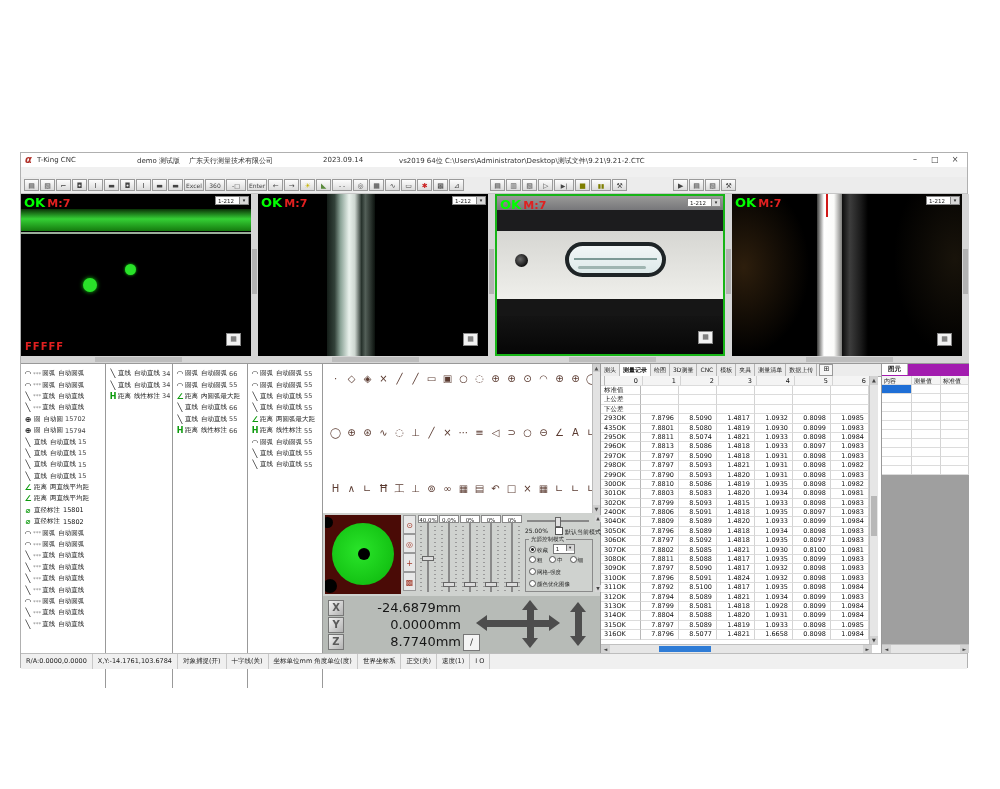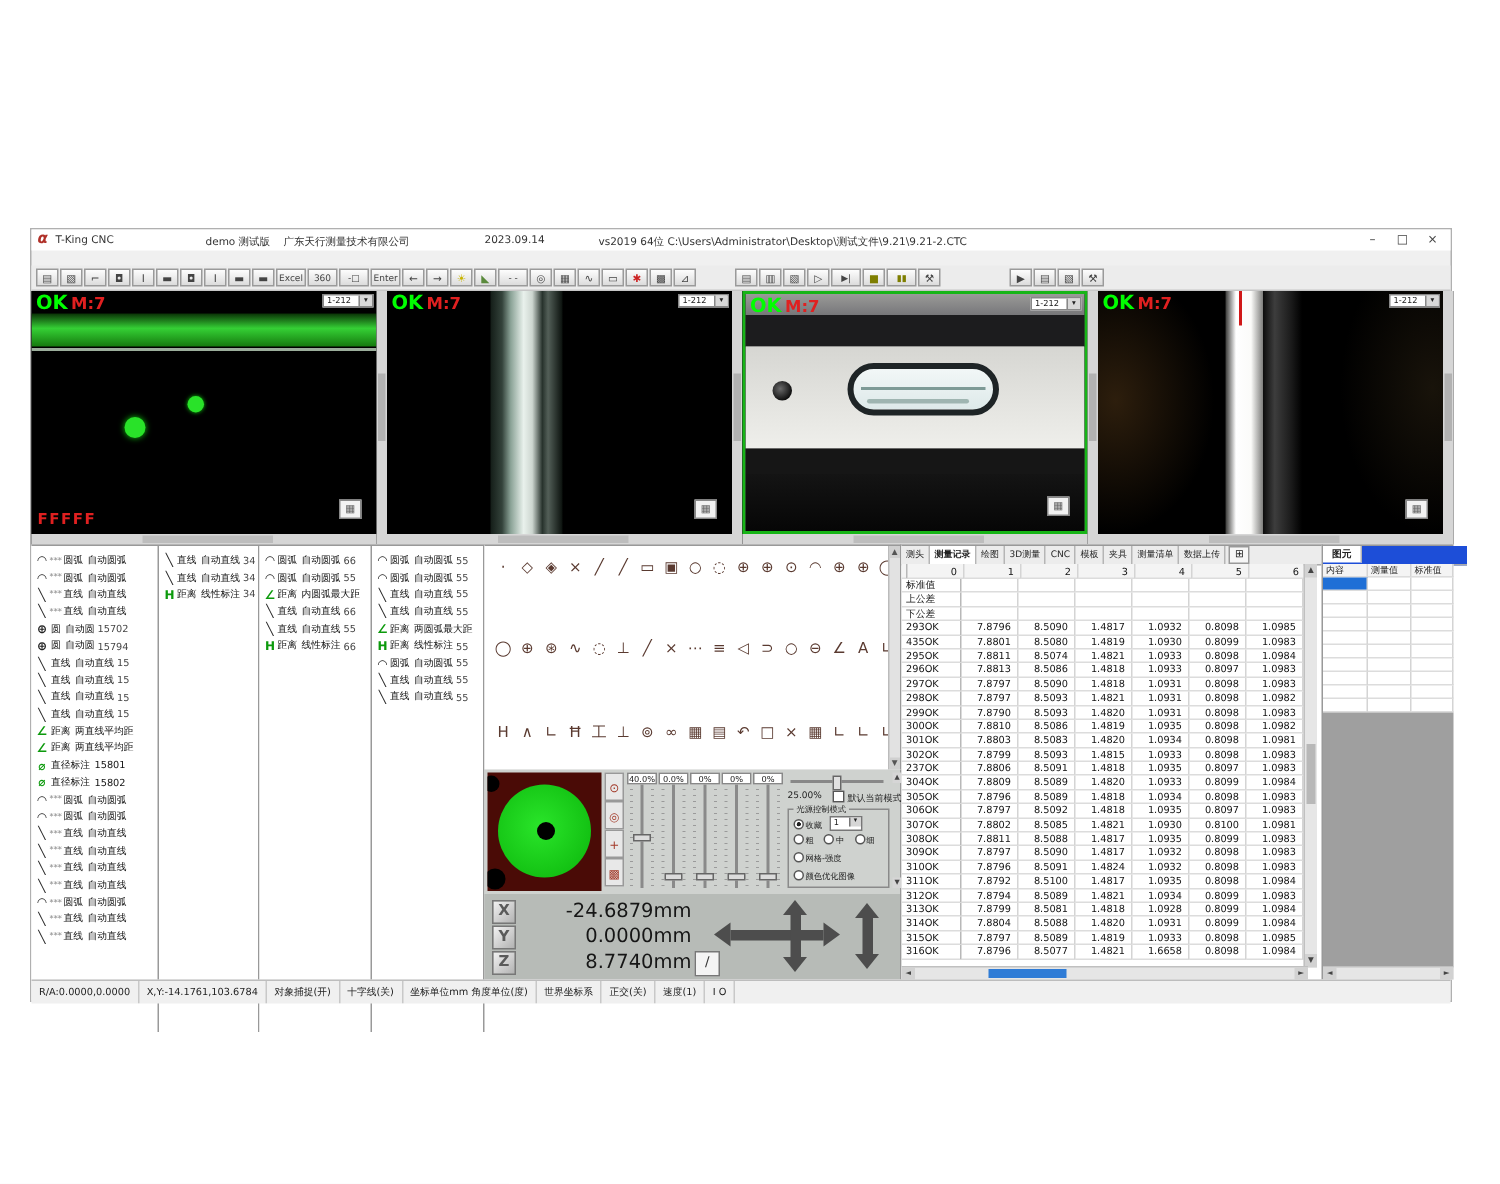--- a/index.html
+++ b/index.html
@@ -164,21 +164,21 @@
   .rok{font-style:normal}
   #tgrid{position:absolute;left:0;top:12px;width:268px}
   #tvsb{position:absolute;right:3px;top:12px;width:9px;height:269px;background:#e6e6e6;border-left:1px solid #c0c0c0;box-sizing:border-box}
   .sba{position:absolute;left:0;width:8px;height:9px;background:#d2d2d2;font-size:5px;text-align:center;line-height:9px;color:#444}
   #tvth{position:absolute;left:1px;width:6px;top:120px;height:40px;background:#b8b8b8}
   #thsb{position:absolute;left:0;bottom:0;width:271px;height:9px;background:#e6e6e6;border-top:1px solid #c0c0c0;box-sizing:border-box}
   .sbh{position:absolute;top:0;width:9px;height:8px;background:#d2d2d2;font-size:5px;text-align:center;line-height:8px;color:#444}
   #thth{position:absolute;left:58px;top:1px;width:52px;height:6px;background:#2f7cd6}
   
   #elpan{left:860px;top:210px;width:88px;height:290px;background:#fff;border-top:1px solid #999;border-left:1px solid #999;box-sizing:border-box}
-  #etabs{position:absolute;left:0;top:0;width:96px;height:12px;background:#1d4ed8;border-bottom:1px solid #aaa}
+  #etabs{position:absolute;left:0;top:0;width:87px;height:12px;background:#a21caf;border-bottom:1px solid #aaa}
   .etab{display:inline-block;padding:0 6px;font-size:6.5px;line-height:11px;background:#fff;border-right:1px solid #b5b5b5;font-weight:bold}
   .ehr{display:flex;height:9px;line-height:9px;background:#f4f4f4}
   .ec{box-sizing:border-box;border-right:1px solid #d4d4d4;border-bottom:1px solid #dcdcdc;font-size:6px;padding-left:2px;overflow:hidden}
   .e1{width:30px}.e2{width:29px}.e3{width:28px}
   .erow{display:flex;height:9px}
   .erow .ec{height:9px}
   #erows .erow:first-child .e1{background:#1f6fd6}
   #egray{position:absolute;left:0;top:111px;width:87px;height:170px;background:#9f9f9f}
   #ehsb{position:absolute;left:0;bottom:0;width:87px;height:9px;background:#e6e6e6;border-top:1px solid #c0c0c0;box-sizing:border-box}
   
@@ -944,21 +944,21 @@
             <div class="trow">
           <span class="c lab"><i class="rid">302</i><i class="rok">OK</i></span>
           <span class="c v">7.8799</span>
           <span class="c v">8.5093</span>
           <span class="c v">1.4815</span>
           <span class="c v">1.0933</span>
           <span class="c v">0.8098</span>
           <span class="c v">1.0983</span>
         </div>
             <div class="trow">
-          <span class="c lab"><i class="rid">237</i><i class="rok">OK</i></span>
+          <span class="c lab"><i class="rid">240</i><i class="rok">OK</i></span>
           <span class="c v">7.8806</span>
           <span class="c v">8.5091</span>
           <span class="c v">1.4818</span>
           <span class="c v">1.0935</span>
           <span class="c v">0.8097</span>
           <span class="c v">1.0983</span>
         </div>
             <div class="trow">
           <span class="c lab"><i class="rid">304</i><i class="rok">OK</i></span>
           <span class="c v">7.8809</span>

